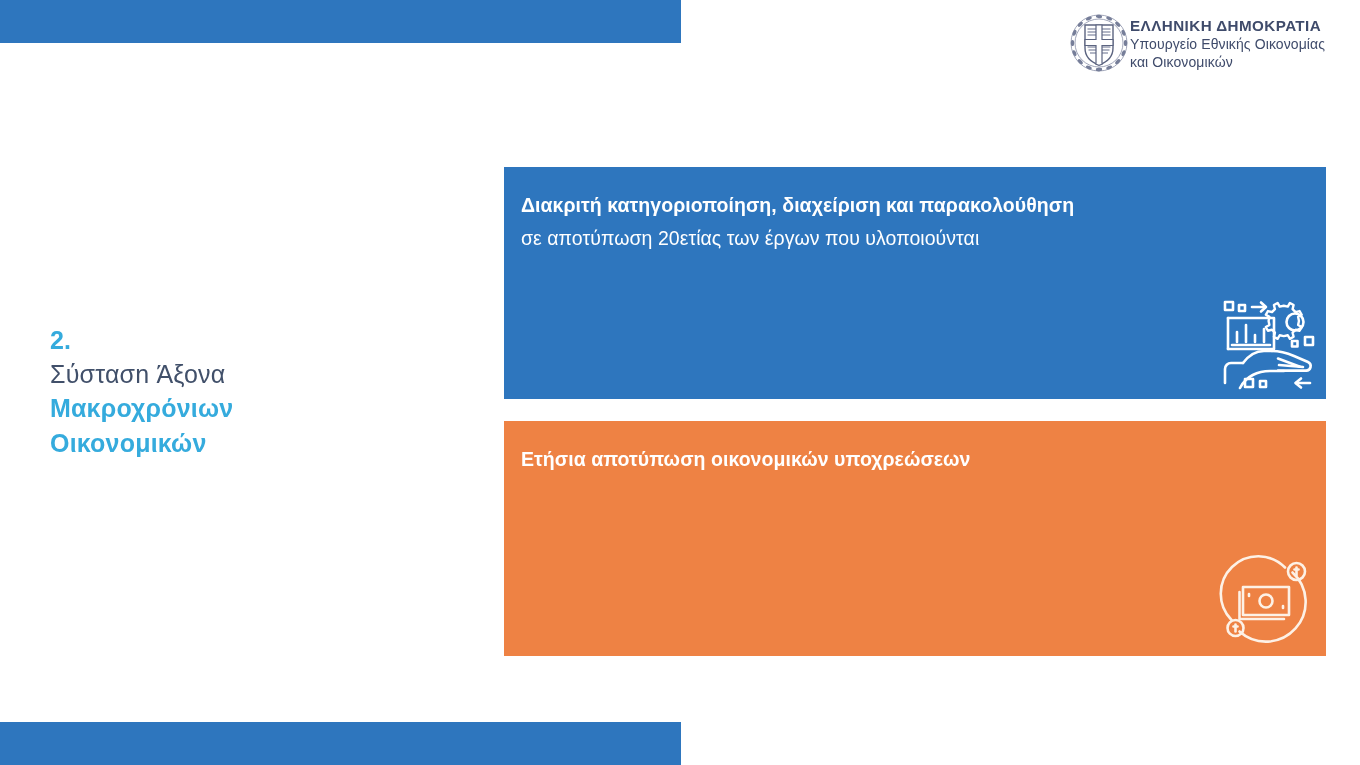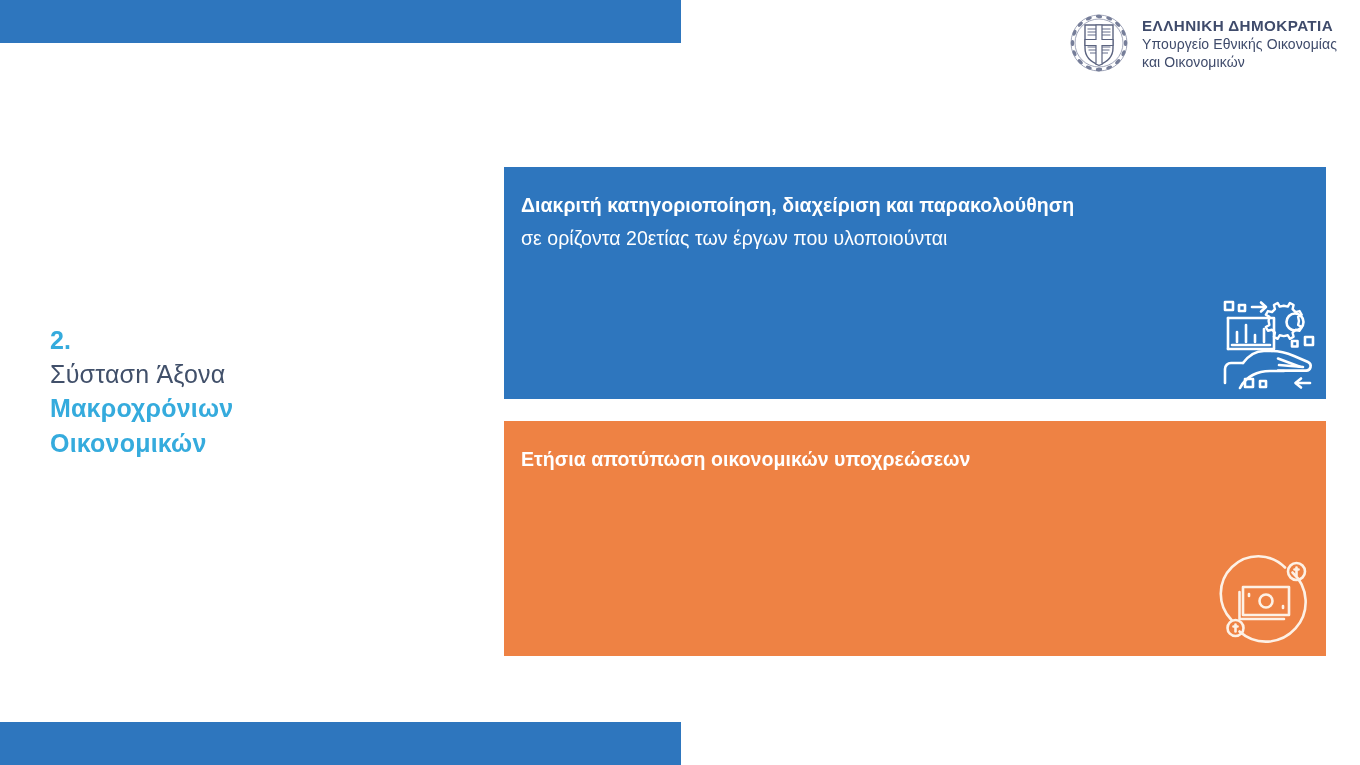--- a/index.html
+++ b/index.html
@@ -36,21 +36,20 @@
     background: #2E76BE;
   }
 
   
   .logo {
     position: absolute;
     left: 1068px;
     top: 12px;
     display: flex;
     align-items: center;
-    gap: 12px;
   }
   .logo-emblem {
     width: 62px;
     height: 62px;
     flex: 0 0 62px;
   }
   .logo-text {
     color: #3F4B6B;
     line-height: 1.28;
     padding-top: 2px;
@@ -250,21 +249,21 @@
   <div class="heading">
     <div class="heading-num">2.</div>
     <div class="heading-l1">Σύστασn Άξονα</div>
     <div class="heading-l2">Μακροχρόνιων</div>
     <div class="heading-l3">Οικονομικών</div>
   </div>
 
   <div class="panel panel-blue">
     <div class="panel-text">
       <div class="panel-line bold">Διακριτή κατηγοριοποίηση, διαχείριση και παρακολούθηση</div>
-      <div class="panel-line">σε ορίζοντα 20ετίας των έργων που υλοποιούνται</div>
+      <div class="panel-line">σε αποτύπωση 20ετίας των έργων που υλοποιούνται</div>
     </div>
     <span class="panel-icon">
       <svg viewBox="0 0 104 104" width="104" height="104" aria-hidden="true">
         <g fill="none" stroke="#ffffff" stroke-width="2.6" stroke-linecap="round" stroke-linejoin="round">
 
           <rect x="9" y="11" width="8" height="8"></rect>
           <rect x="23" y="14" width="6" height="6"></rect>
 
           <path d="M36 16 H49"></path>
           <path d="M45 11.5 L50 16 L45 20.5" fill="none"></path>

